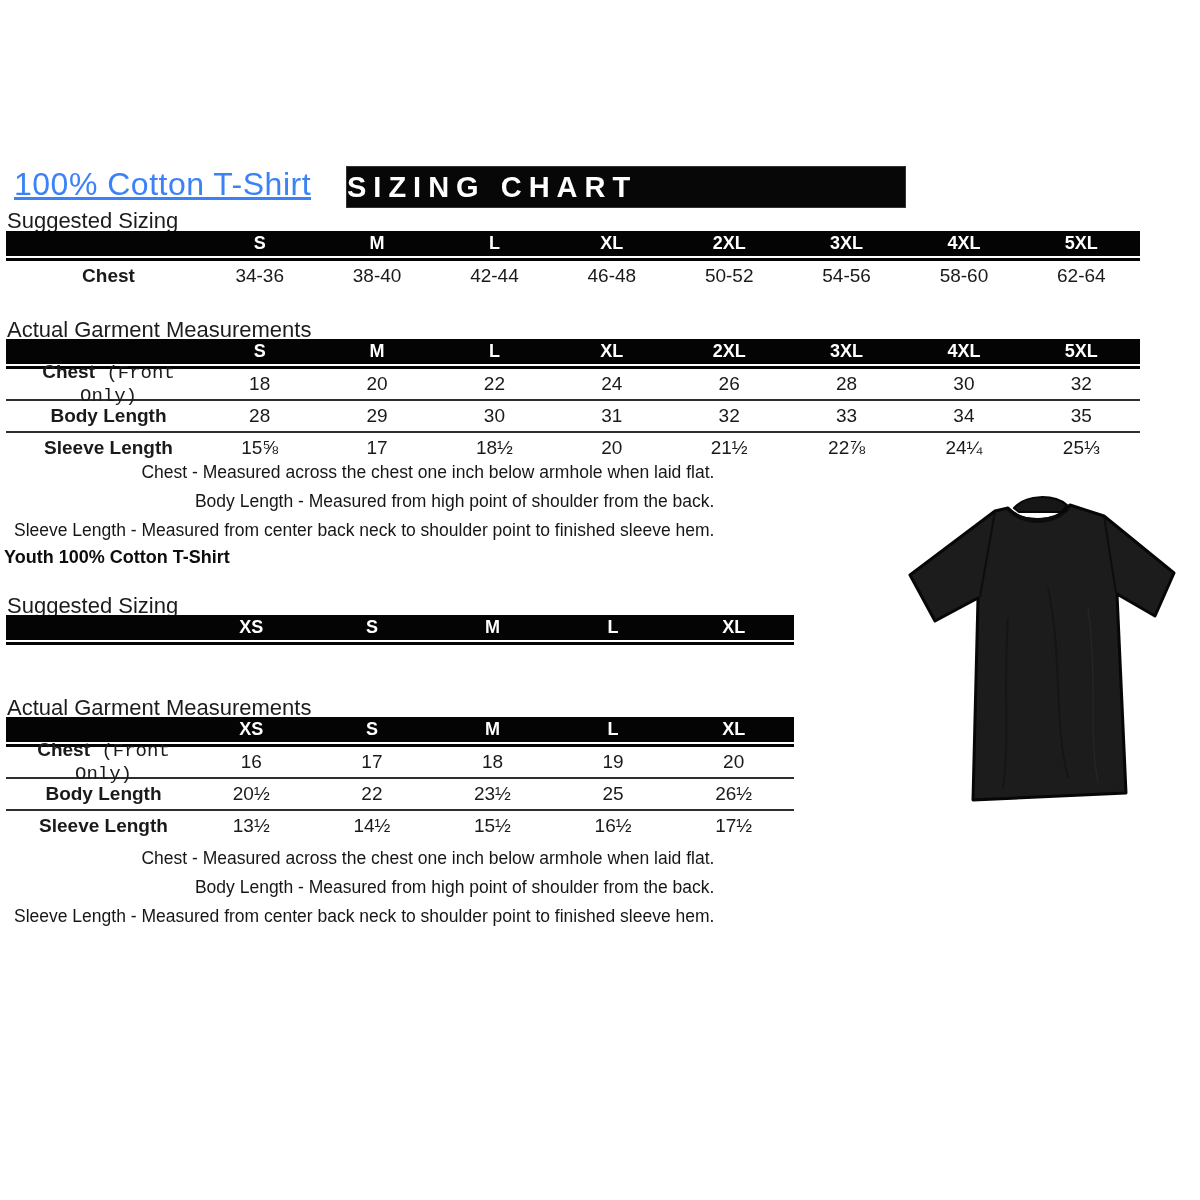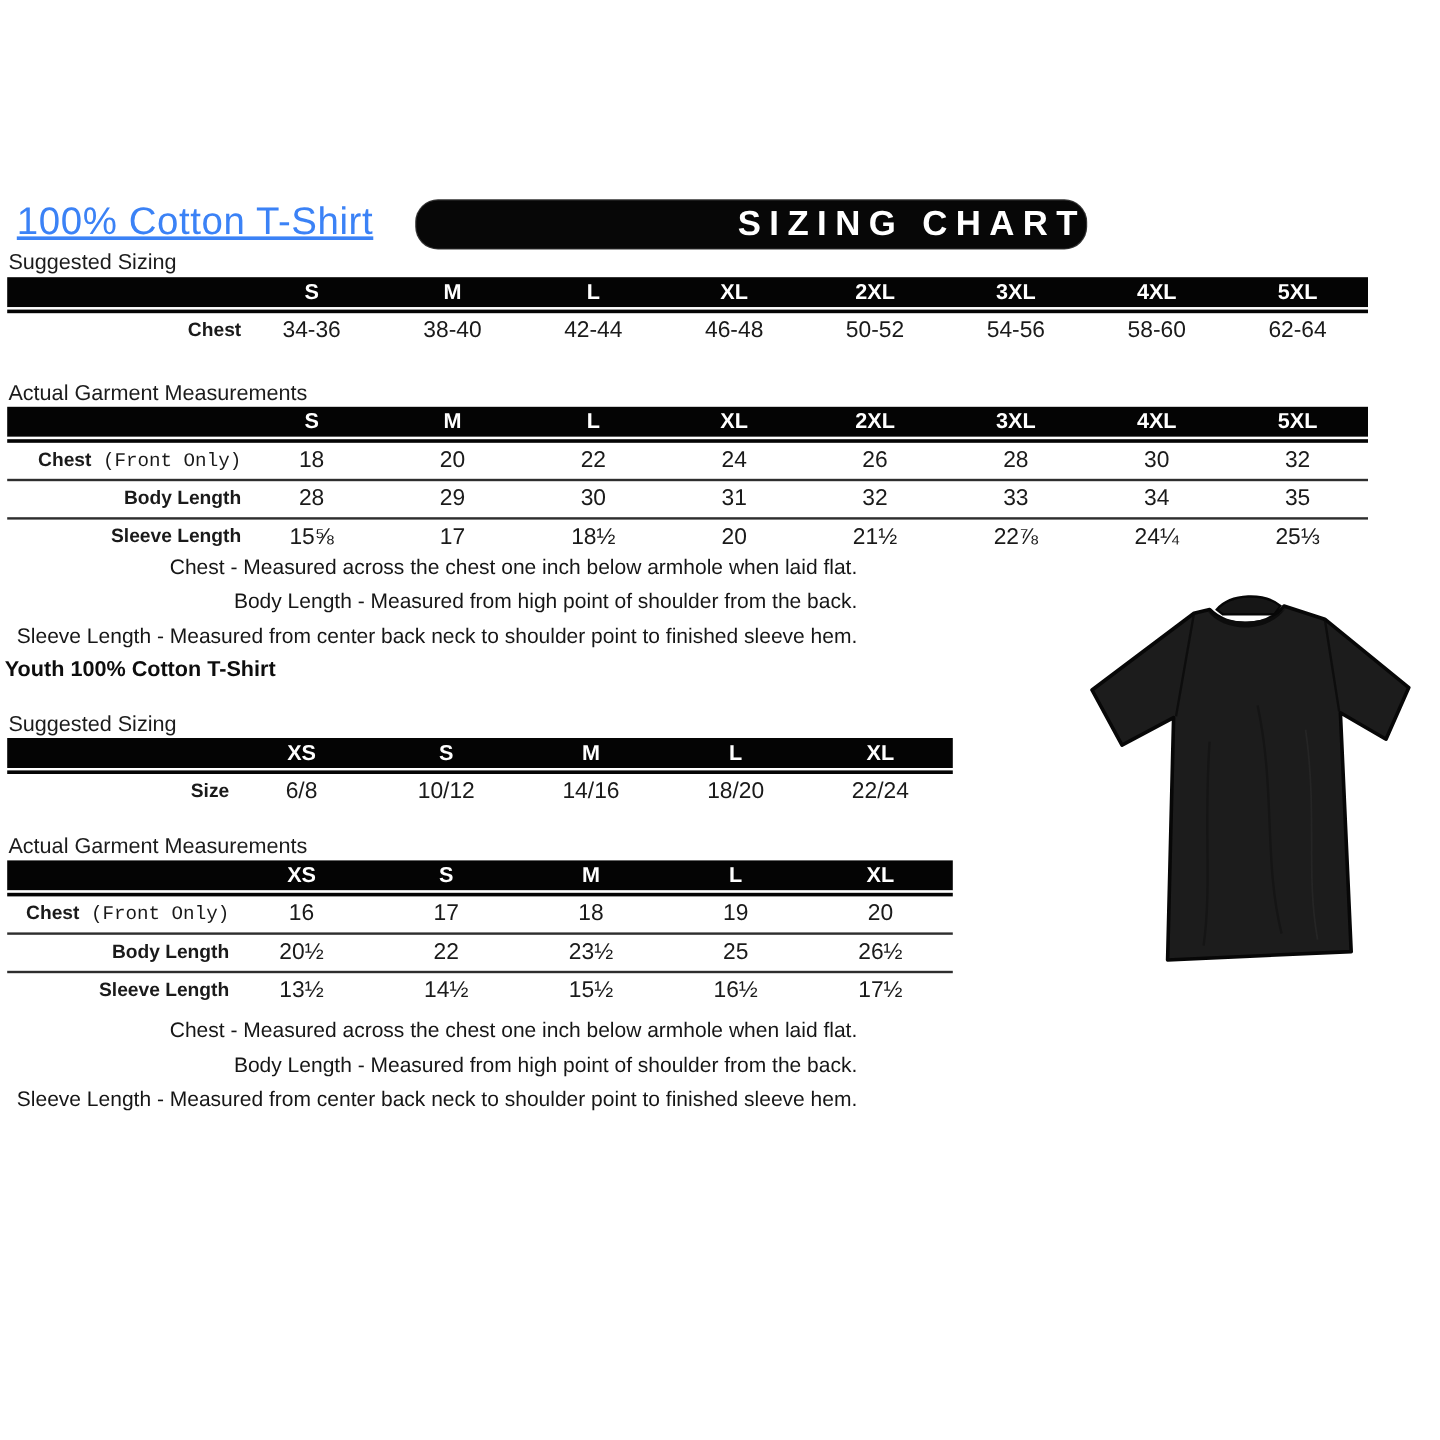--- a/index.html
+++ b/index.html
@@ -5,34 +5,33 @@
   html,body{margin:0;padding:0;}
   body{
     width:1200px;height:1200px;position:relative;background:#ffffff;
     font-family:"Liberation Sans","DejaVu Sans",sans-serif;color:#111;
     overflow:hidden;
   }
   .abs{position:absolute;}
   .main-title{font-size:32px;font-weight:400;color:#3b82f6;letter-spacing:0.5px;text-decoration:underline;}
   .banner{
     background:#070707;color:#fff;font-weight:700;font-size:29px;
-    letter-spacing:7px;text-align:right;line-height:40px;height:40px;
+    letter-spacing:7px;text-align:left;line-height:40px;height:40px;
     box-shadow:0 0 0 1px #333;
-    border-radius:18px;
   }
-  .section-label{font-size:18px;color:#1c1c1c;}
+  .section-label{font-size:22px;color:#1c1c1c;}
   .youth-title{font-size:18px;font-weight:700;color:#0d0d0d;}
   
   .tbl{box-sizing:border-box;}
   .thead,.trow{display:flex;align-items:center;width:100%;}
   .thead{background:#040404;height:25px;}
   .head-gap{height:2px;background:#fff;}
   .head-line{height:3px;background:#040404;}
   .cell{box-sizing:border-box;}
-  .label-cell{flex:0 0 auto;padding-left:10px;text-align:right;font-size:16px;}
+  .label-cell{flex:0 0 auto;padding-left:10px;text-align:center;font-size:19px;}
   .val-cell{flex:1 1 0;text-align:center;}
   .thead .val-cell{color:#fff;font-weight:700;font-size:18px;}
   .trow{height:30px;font-size:19px;color:#1a1a1a;}
   .trow + .trow{border-top:2px solid #2e2e2e;}
   .trow .label-cell b{font-weight:700;}
   .trow .note{font-weight:400;font-family:Liberation Mono, monospace;}
   .notes div{font-size:17.5px;line-height:29px;color:#161616;text-align:right;}
 </style>
 </head>
 <body>
@@ -135,28 +134,20 @@
     <div class="thead">
       <div class="cell label-cell" style="width: 185px;"></div>
       <div class="cell val-cell">XS</div>
       <div class="cell val-cell">S</div>
       <div class="cell val-cell">M</div>
       <div class="cell val-cell">L</div>
       <div class="cell val-cell">XL</div>
     </div>
     <div class="head-gap"></div>
     <div class="head-line"></div>
-    <div class="trow">
-      <div class="cell label-cell" style="width: 185px;"><b>Size</b></div>
-      <div class="cell val-cell">6/8</div>
-      <div class="cell val-cell">10/12</div>
-      <div class="cell val-cell">14/16</div>
-      <div class="cell val-cell">18/20</div>
-      <div class="cell val-cell">22/24</div>
-    </div>
   </div>
 
 <div class="abs section-label" style="left:7px;top:695px;">Actual Garment Measurements</div>
 
 <div class="abs tbl" style="left:6px;top:717px;width:788px;">
     <div class="thead">
       <div class="cell label-cell" style="width: 185px;"></div>
       <div class="cell val-cell">XS</div>
       <div class="cell val-cell">S</div>
       <div class="cell val-cell">M</div>

